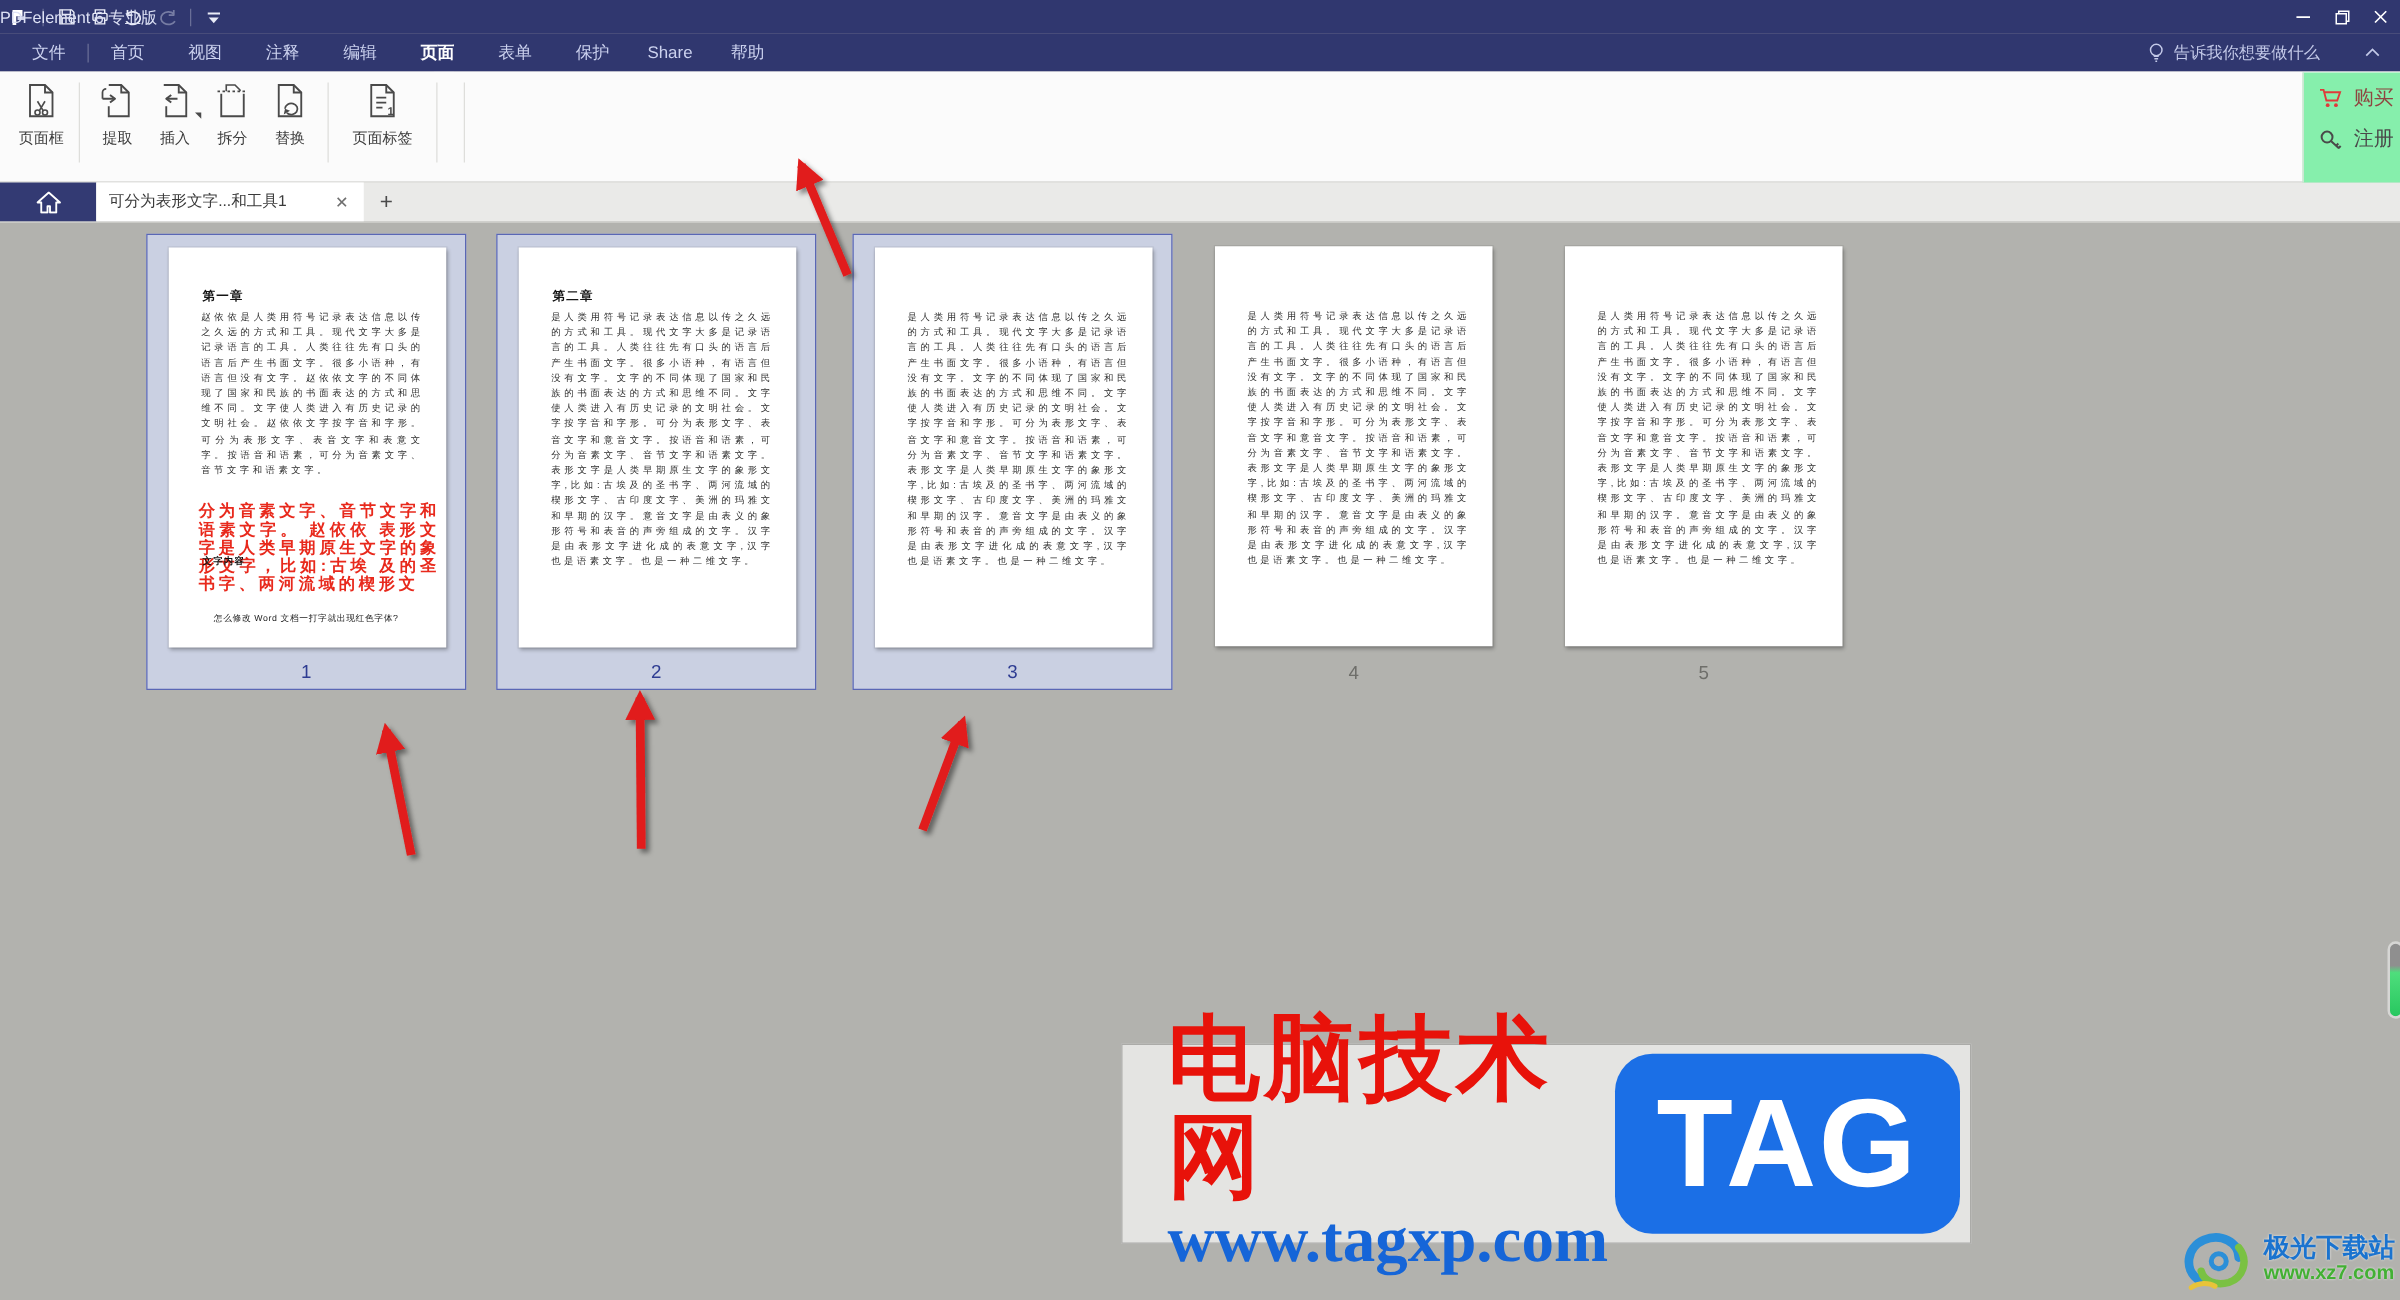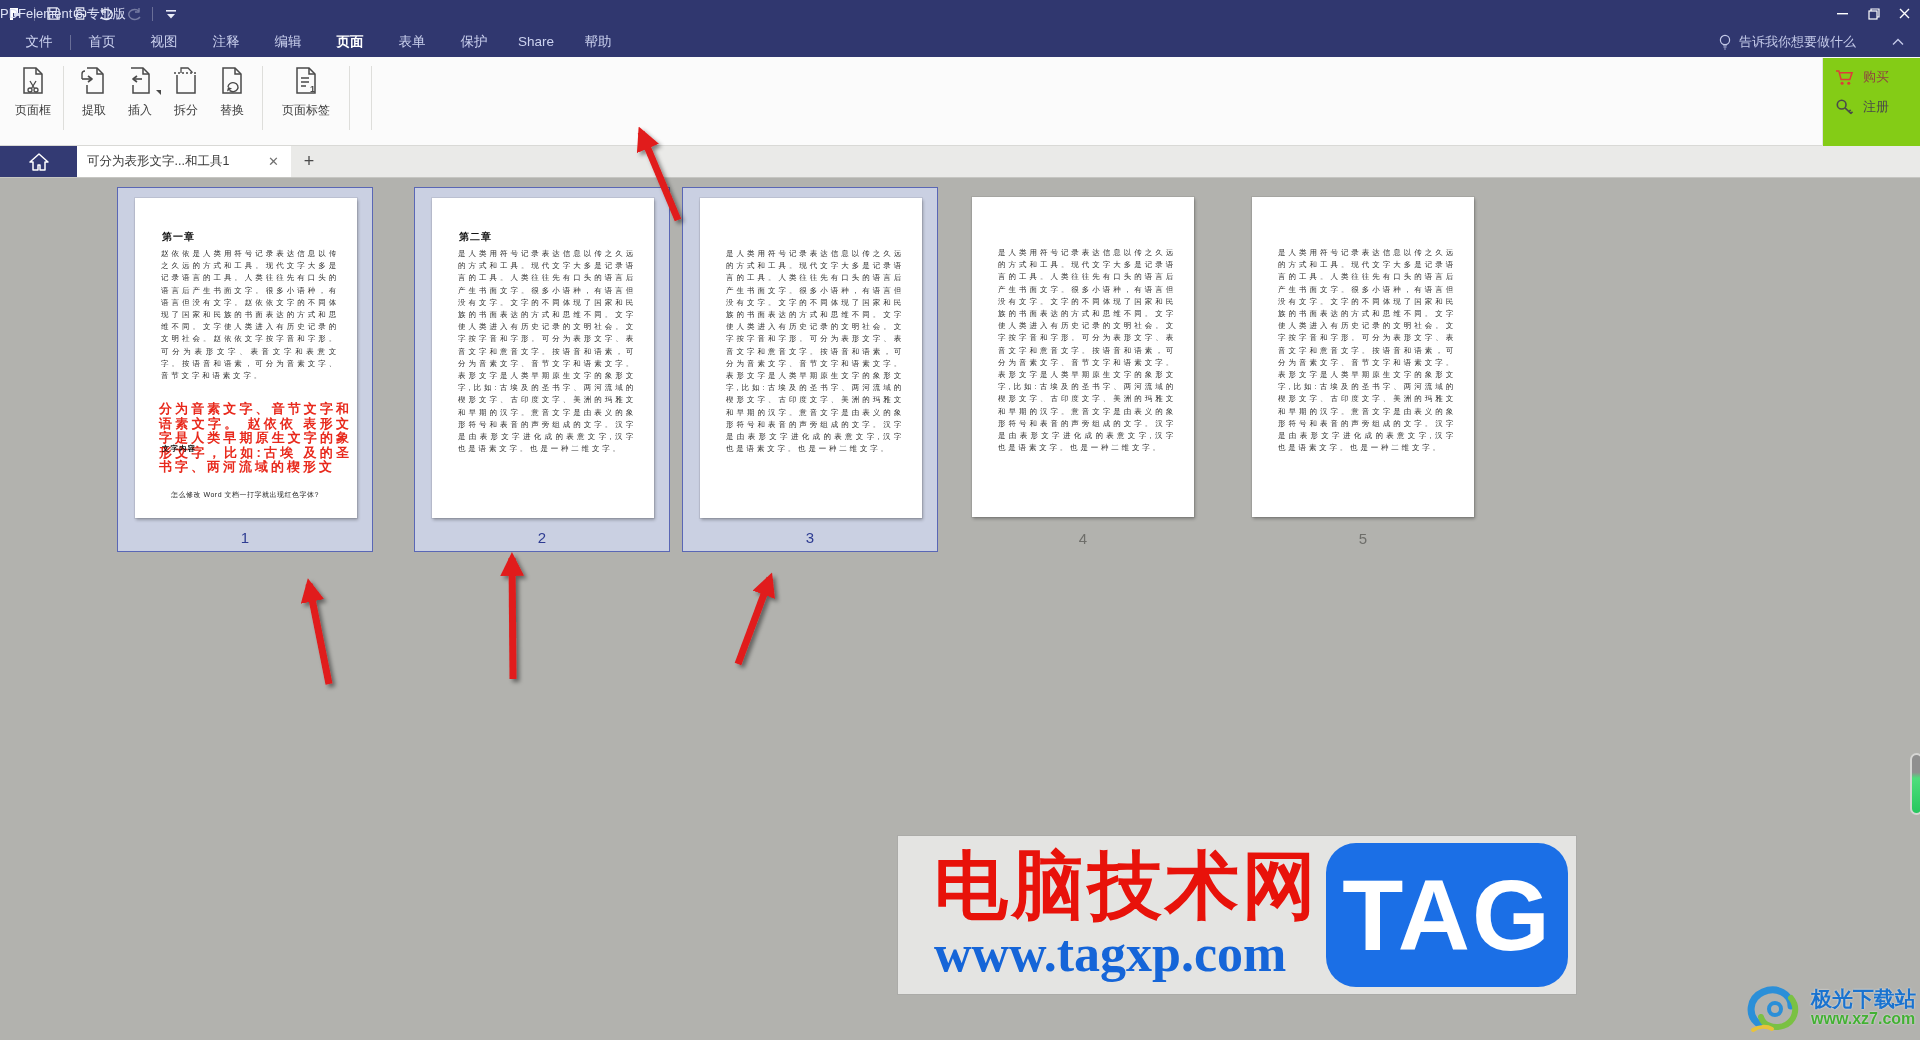--- a/index.html
+++ b/index.html
@@ -37,21 +37,21 @@
   .drop-corner { position:absolute; right:2px; top:24px; width:0; height:0; border-left:5px solid transparent; border-top:5px solid #4a4a4a; }
   .tb-sep { width:1px; background:#dededb; height:64px; margin:0 7px; }
   .mid-group { display:flex; align-items:center; height:66px; margin-left:12px; gap:13px; }
   .combo { width:112px; height:27px; background:#fff; border:1px solid #b8b8b5; display:flex; align-items:center; justify-content:space-between; padding:0 8px; font-size:13px; color:#333; cursor:pointer; }
   .caret-down { width:0; height:0; border:4px solid transparent; border-top:5px solid #555; margin-top:5px; }
   .icon-btn { width:32px; height:32px; display:flex; align-items:center; justify-content:center; cursor:pointer; }
   .icon-btn svg { display:block; }
   .trash-btn { margin-left:22px; }
 
   
-  .store-panel { position:absolute; right:0; top:58px; width:98px; height:88px; background:#84cc16; display:flex; flex-direction:column; gap:12px; padding:10px 0 0 12px; font-size:13px; z-index:3; }
+  .store-panel { position:absolute; right:0; top:58px; width:78px; height:88px; background:#86efac; display:flex; flex-direction:column; gap:12px; padding:10px 0 0 12px; font-size:16px; z-index:3; }
   .store-row { display:flex; align-items:center; gap:9px; cursor:pointer; }
   .buy-lbl { color:#8f4540; }
   .reg-lbl { color:#4a4a4a; }
 
   
   .tabstrip { height:32px; background:#eaeae8; display:flex; align-items:stretch; border-bottom:1px solid #c6c6c2; position:relative; z-index:2; }
   .home-btn { width:77px; background:#333a73; display:flex; align-items:center; justify-content:center; cursor:pointer; }
   .doc-tab { width:214px; background:#ffffff; display:flex; align-items:center; padding:0 10px; font-size:12.5px; color:#3a3a3a; gap:6px; cursor:pointer; }
   .tab-title { white-space:nowrap; overflow:hidden; }
   .tab-close { margin-left:auto; color:#707070; font-size:13px; cursor:pointer; padding:0 2px; }
@@ -68,21 +68,21 @@
   .p-body { position:absolute; top:50px; left:26px; right:18px; font-size:7.5px; letter-spacing:2.8px; line-height:12.2px; text-align:justify; color:#2e2e2e; }
   .p-red { position:absolute; top:204px; left:24px; right:5px; font-size:13px; letter-spacing:3px; line-height:14.5px; font-weight:bold; color:#e8291c; text-align:justify; }
   .p-overlay { position:absolute; top:246px; left:27px; font-size:7.5px; font-weight:bold; color:#111; letter-spacing:1px; }
   .p-footer { position:absolute; top:292px; left:36px; font-size:7px; color:#222; letter-spacing:.5px; white-space:nowrap; }
 
   
   .banner { position:absolute; left:897px; top:657px; width:680px; height:160px; background:#e4e4e2; border:1px solid #ababa8; display:flex; align-items:center; z-index:4; }
   .banner-left { flex:1; padding-left:36px; display:flex; flex-direction:column; justify-content:center; }
   .banner-title { font-size:74px; font-weight:900; color:#e8120a; letter-spacing:3px; line-height:78px; }
   .banner-url { font-family:"Liberation Serif",serif; font-size:52px; font-weight:600; color:#1565d8; line-height:58px; }
-  .tag-badge { width:242px; height:144px; margin-right:8px; background:#1b6fe6; border-radius:30px; display:flex; align-items:center; justify-content:center; }
+  .tag-badge { width:276px; height:144px; margin-right:8px; background:#1b6fe6; border-radius:30px; display:flex; align-items:center; justify-content:center; }
   .tag-badge span { color:#fff; font-size:100px; font-weight:bold; letter-spacing:2px; }
 
   
   .site-logo { position:absolute; right:4px; bottom:6px; display:flex; align-items:center; gap:4px; z-index:4; }
   .site-logo-txt { display:flex; flex-direction:column; line-height:1.1; }
   .site-name { font-size:21px; font-weight:bold; color:#1a73cf; text-shadow:0 0 2px rgba(255,255,255,.8); }
   .site-url  { font-size:16px; font-weight:bold; color:#43b034; text-shadow:0 0 2px rgba(255,255,255,.8); }
 
   
   .green-pill { position:absolute; right:-3px; top:575px; width:13px; height:62px; border:2px solid #d6d6d4; border-radius:7px; background:linear-gradient(#8f8f8f 0%, #8f8f8f 30%, #4ede7c 40%, #27c75f 100%); z-index:4; }
@@ -322,21 +322,21 @@
 <div class="thumb selected" style="left: 117px;">
     <div class="page">
       <div class="p-heading">第一章</div>
       <div class="p-body">赵依依是人类用符号记录表达信息以传之久远的方式和工具。现代文字大多是记录语言的工具。人类往往先有口头的语言后产生书面文字。很多小语种，有语言但没有文字。赵依依文字的不同体现了国家和民族的书面表达的方式和思维不同。文字使人类进入有历史记录的文明社会。赵依依文字按字音和字形。可分为表形文字、表音文字和表意文字。按语音和语素，可分为音素文字、音节文字和语素文字。</div>
       <div class="p-red">分为音素文字、音节文字和语素文字。 赵依依 表形文字是人类早期原生文字的象形文字，比如:古埃 及的圣书字、两河流域的楔形文</div>
       <div class="p-overlay">文字内容</div>
       <div class="p-footer">怎么修改 Word 文档一打字就出现红色字体?</div>
     </div>
     <div class="pagenum">1</div>
   </div>
-    <div class="thumb selected" style="left: 414px; padding-left: 39px;">
+    <div class="thumb selected" style="left: 397px; padding-left: 39px;">
     <div class="page">
       <div class="p-heading">第二章</div>
       <div class="p-body">是人类用符号记录表达信息以传之久远的方式和工具。现代文字大多是记录语言的工具。人类往往先有口头的语言后产生书面文字。很多小语种，有语言但没有文字。文字的不同体现了国家和民族的书面表达的方式和思维不同。文字使人类进入有历史记录的文明社会。文字按字音和字形。可分为表形文字、表音文字和意音文字。按语音和语素，可分为音素文字、音节文字和语素文字。表形文字是人类早期原生文字的象形文字,比如:古埃及的圣书字、两河流域的楔形文字、古印度文字、美洲的玛雅文和早期的汉字。意音文字是由表义的象形符号和表音的声旁组成的文字。汉字是由表形文字进化成的表意文字,汉字也是语素文字。也是一种二维文字。</div>
 
     </div>
     <div class="pagenum">2</div>
   </div>
     <div class="thumb selected" style="left: 682px;">
     <div class="page">
 

